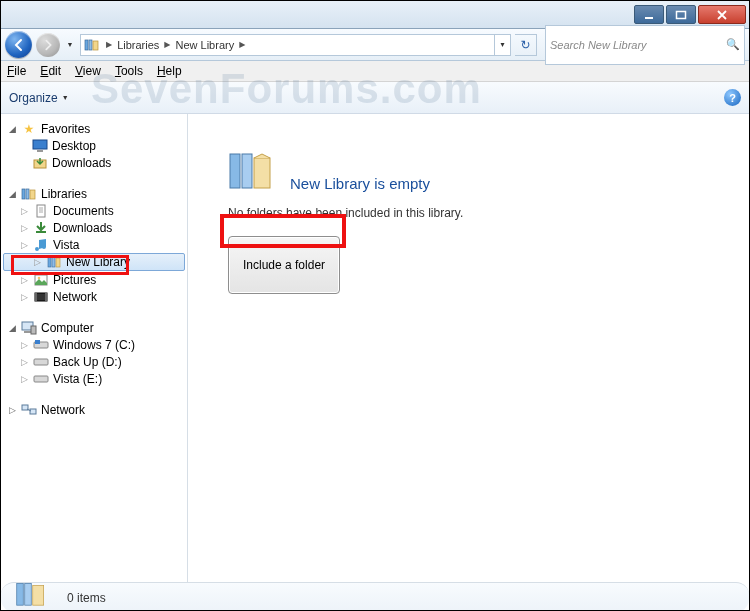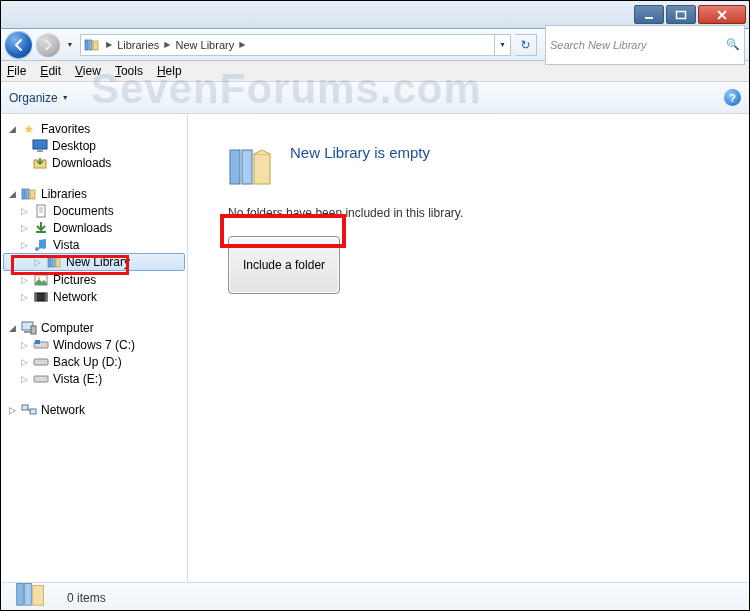--- a/index.html
+++ b/index.html
@@ -44,29 +44,29 @@
 .grouph { display: flex; align-items: center; padding: 1px 4px 1px 6px; cursor: default; height: 17px; }
 .grouph .exp { width: 11px; height: 11px; margin-right: 2px; color: #666; font-size: 9px; display: flex; align-items: center; justify-content: center; }
 .grouph .ico, .item .ico { width: 18px; height: 16px; margin-right: 3px; display: flex; align-items: center; justify-content: center; }
 .item { display: flex; align-items: center; padding: 1px 4px 1px 18px; cursor: default; height: 17px; }
 .item .exp { width: 11px; height: 11px; margin-right: 2px; color: #999; font-size: 9px; display: flex; align-items: center; justify-content: center; }
 .item.indent2 { padding-left: 30px; }
 .item.sel { background: linear-gradient(#e6f0fa, #cfe4f8); border: 1px solid #7da8d8; border-radius: 2px; margin: 0 2px; padding-left: 28px; height: 18px; }
 .highlight-sidebar { position: absolute; border: 3px solid #e11; pointer-events: none; }
 
 .content { flex: 1; padding: 30px 20px 20px 40px; font-size: 12px; color: #333; position: relative; }
-.content .head { display: flex; align-items: flex-start; gap: 16px; height: 48px; }
+.content .head { display: flex; align-items: flex-end; gap: 16px; height: 48px; }
 .content .libicon { width: 46px; height: 44px; }
 .content h2 { font-size: 15px; font-weight: normal; color: #1a4f9c; margin: 0; }
 .content .msg { margin: 14px 0 16px 0; }
 .content .btn { padding: 21px 14px; font-size: 12px; background: linear-gradient(#f6f6f6, #e4e4e4); border: 1px solid #8e8e8e; border-radius: 4px; box-shadow: 0 0 0 1px #fff inset; cursor: default; }
 .highlight-main { position: absolute; border: 4px solid #e11; pointer-events: none; }
 
 
-.statusbar { height: 30px; border-top: 1px solid #d6dee6; background: linear-gradient(#f8fbfe, #edf3f9); display: flex; align-items: center; padding: 0 10px; font-size: 12px; color: #333; gap: 14px; }
+.statusbar { height: 30px; border-top: 1px solid #d6dee6; background: linear-gradient(#f8fbfe, #edf3f9); display: flex; align-items: center; padding: 0 10px; font-size: 12px; color: #333; gap: 14px; border-radius: 13px; }
 .statusbar .libicon2 { width: 42px; height: 32px; margin-top:-6px; }
 
 
 .watermark { position: absolute; top: 64px; left: 90px; right: 10px; font-size: 42px; font-weight: bold; color: rgba(100,130,160,.20); pointer-events: none; letter-spacing: 1px; white-space: nowrap; }
 
 
 .i-star { color: #f6c342; }
 .triangle-down { font-size: 7px; color: #333; }
 </style>
 </head>

